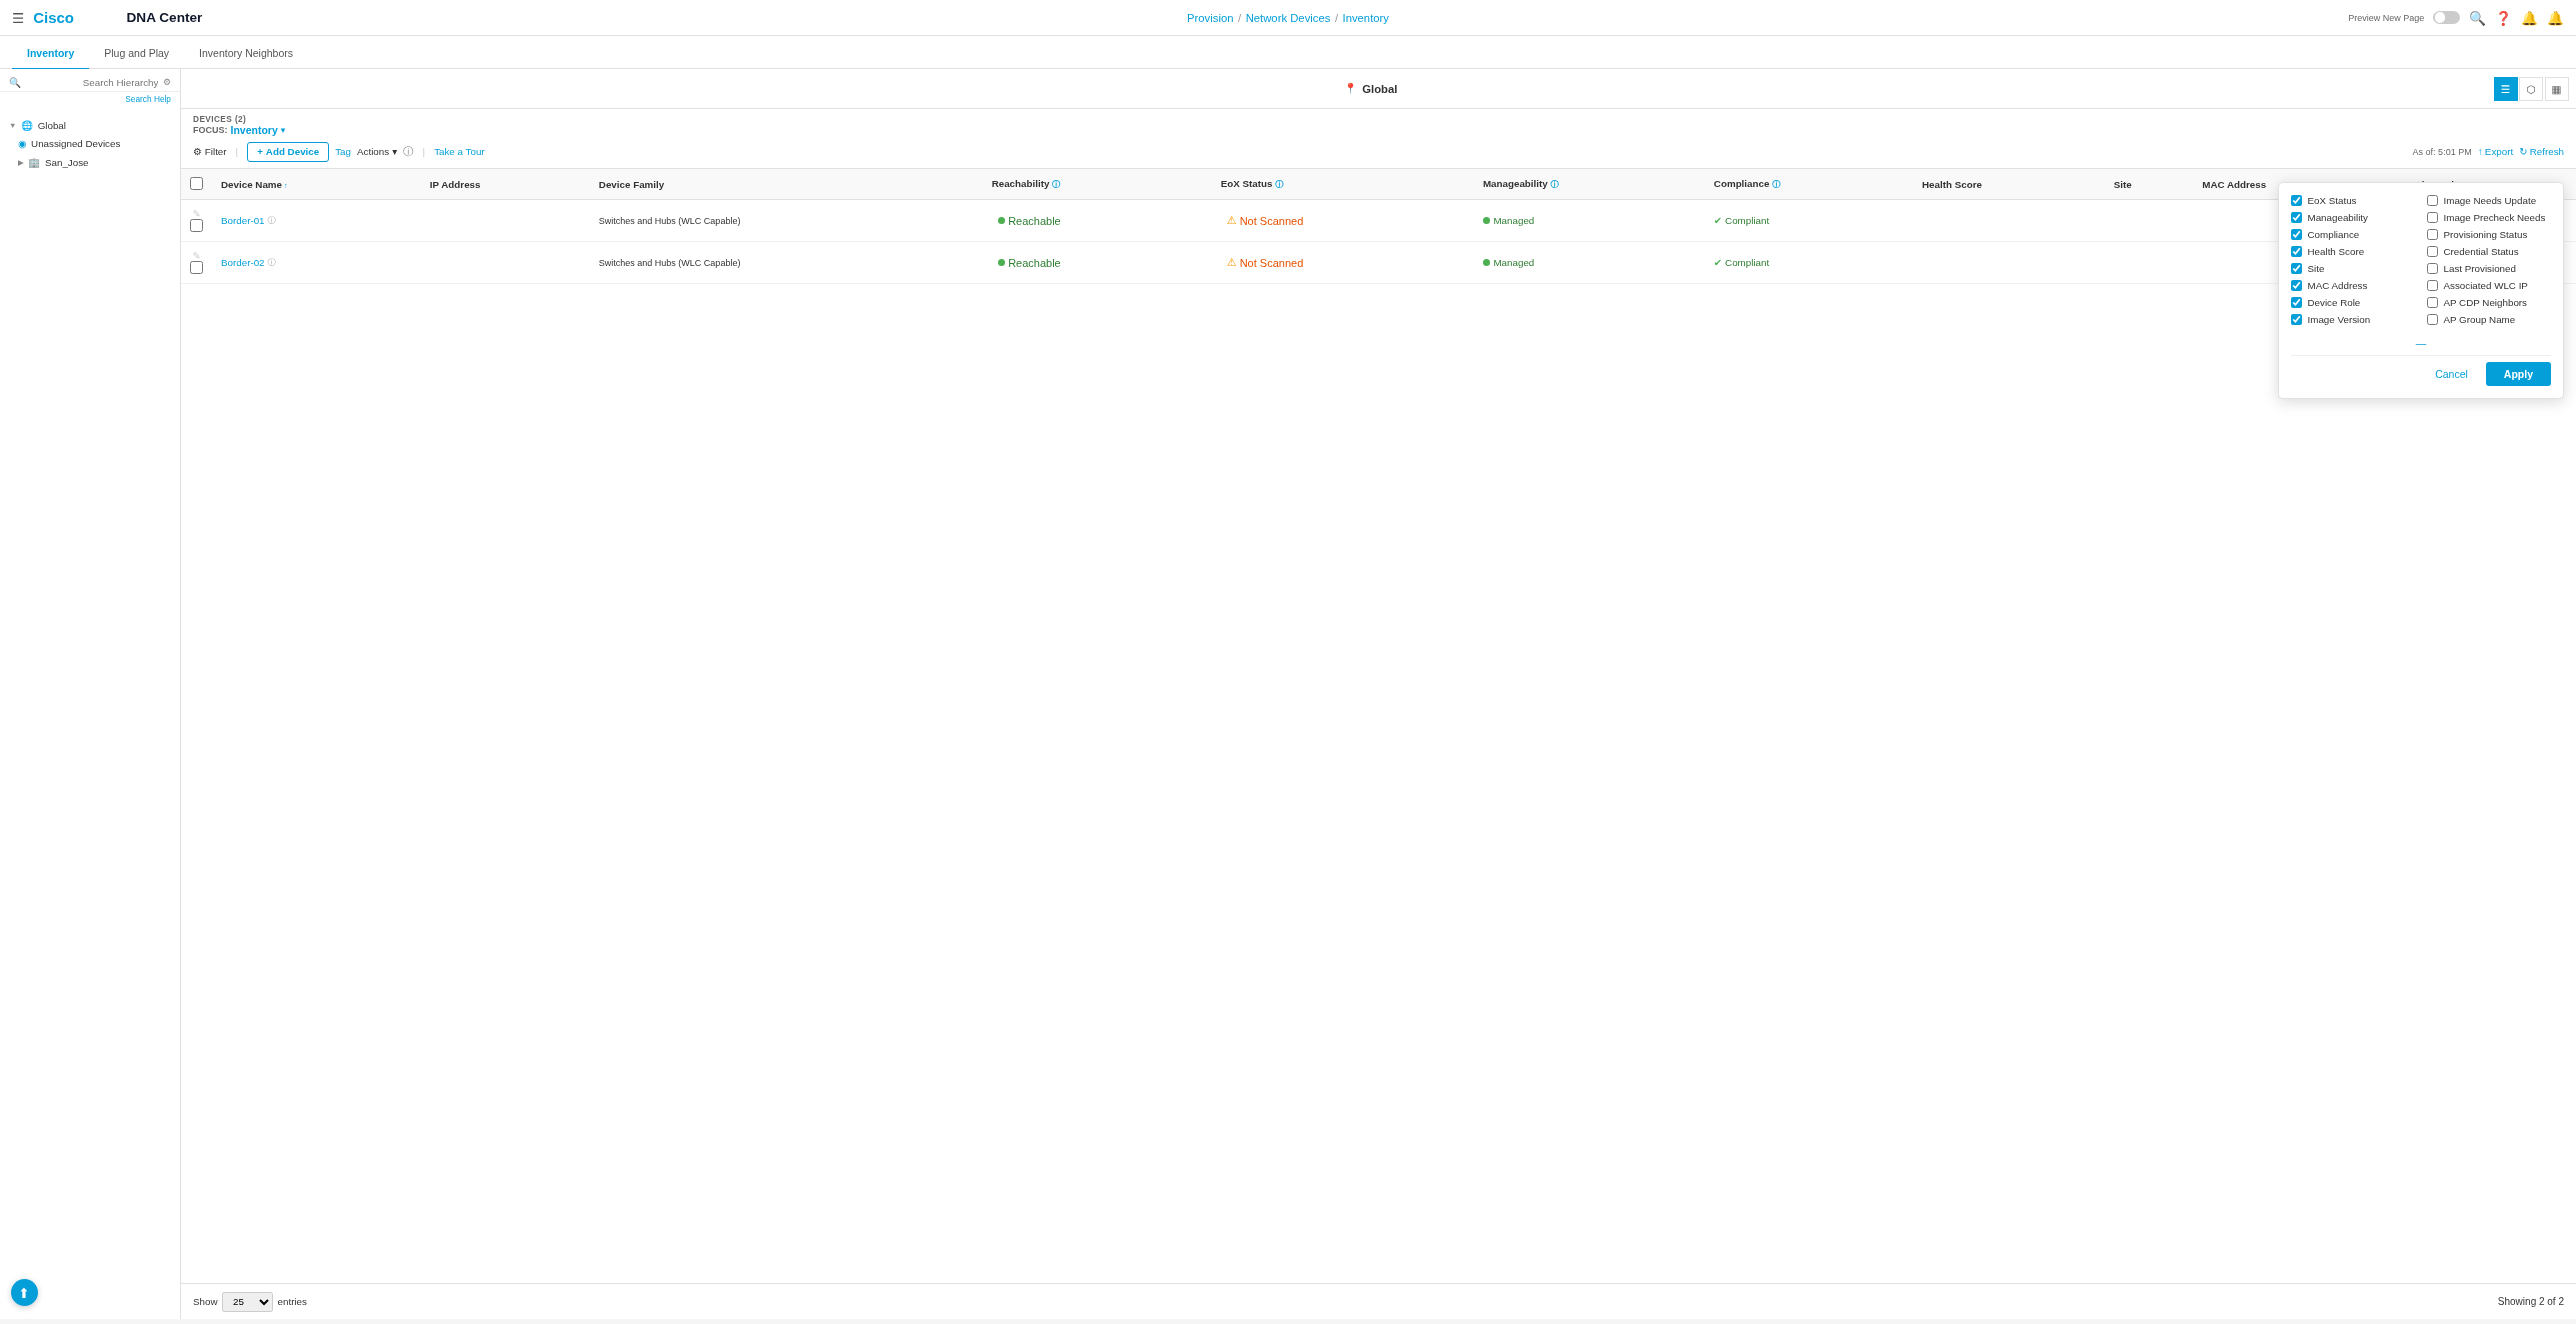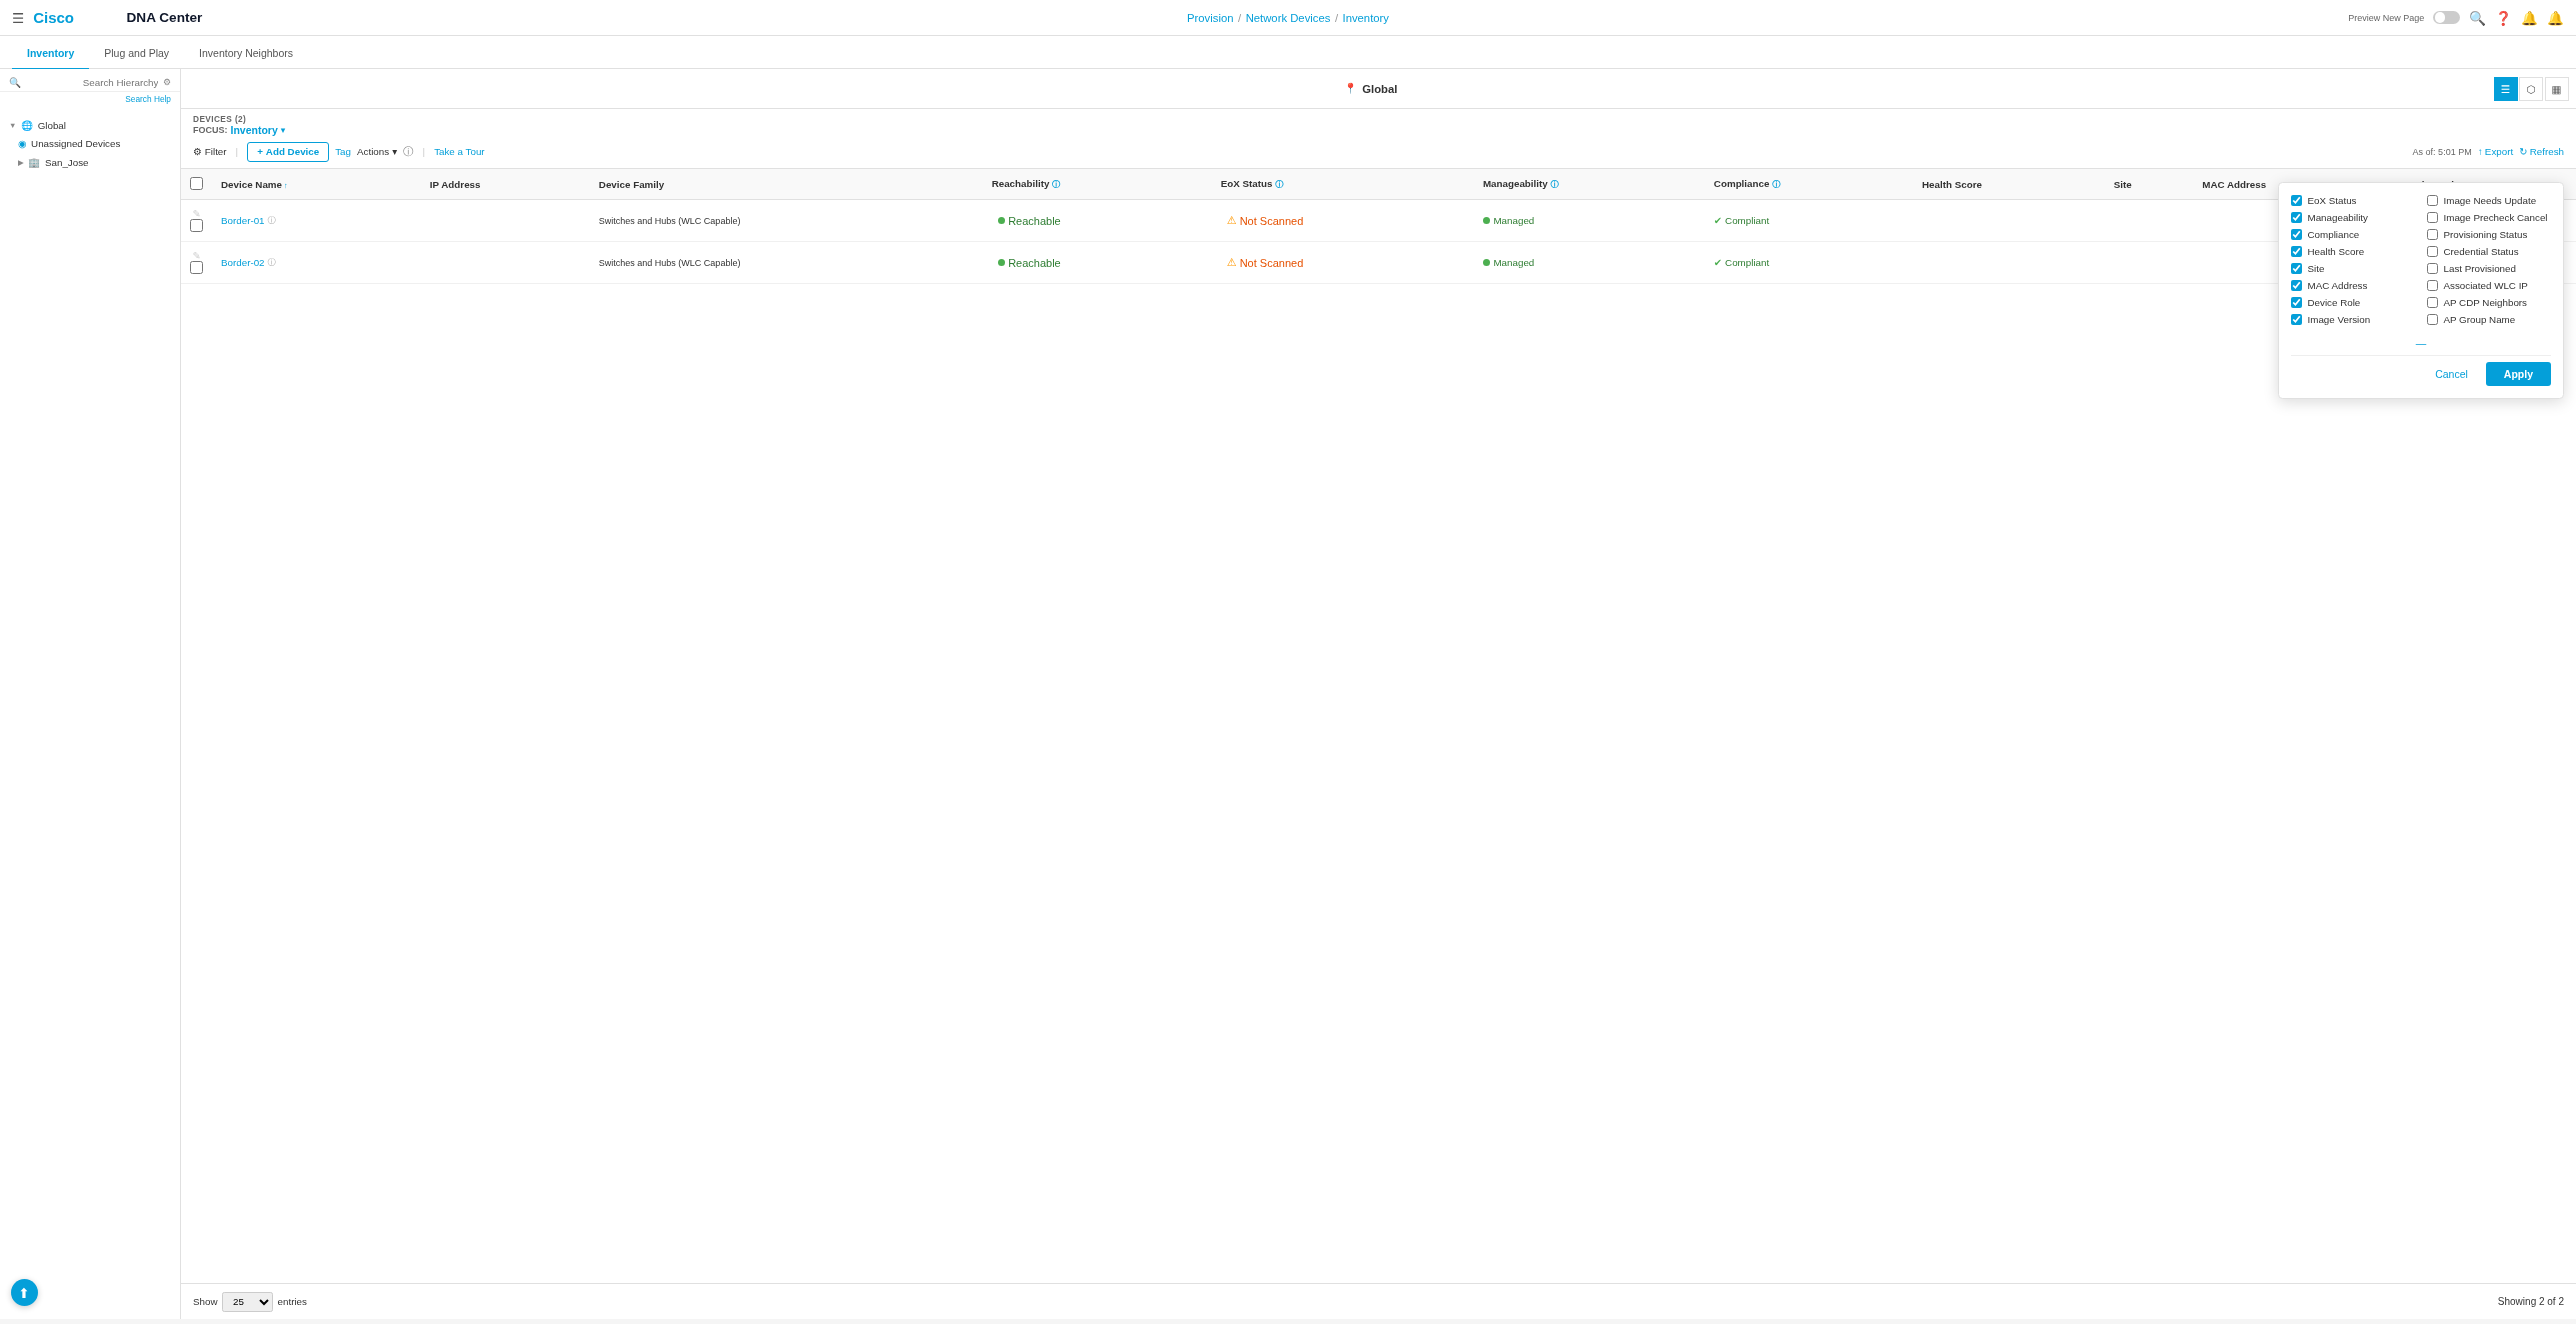--- a/index.html
+++ b/index.html
@@ -500,21 +500,21 @@
           <div class="col-pick-item">
       <input type="checkbox" style="">
       <span>Image Needs Update</span>
     </div>
           <div class="col-pick-item">
       <input type="checkbox" checked="" style="">
       <span>Manageability</span>
     </div>
           <div class="col-pick-item">
       <input type="checkbox" style="">
-      <span>Image Precheck Cancel</span>
+      <span>Image Precheck Needs</span>
     </div>
           <div class="col-pick-item">
       <input type="checkbox" checked="" style="">
       <span>Compliance</span>
     </div>
           <div class="col-pick-item">
       <input type="checkbox" style="">
       <span>Provisioning Status</span>
     </div>
           <div class="col-pick-item">

